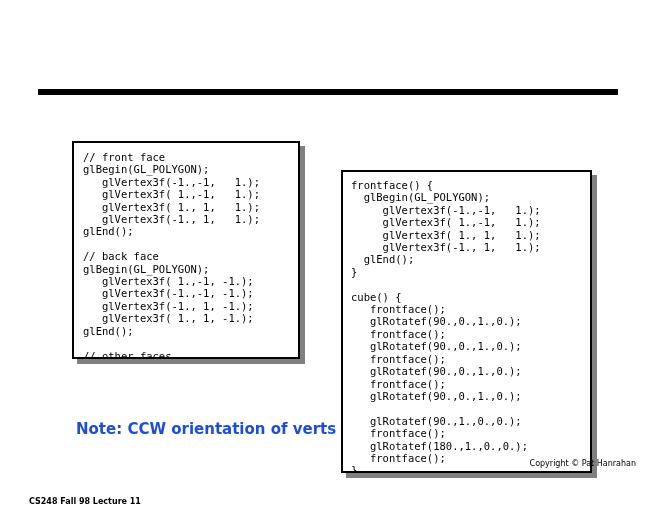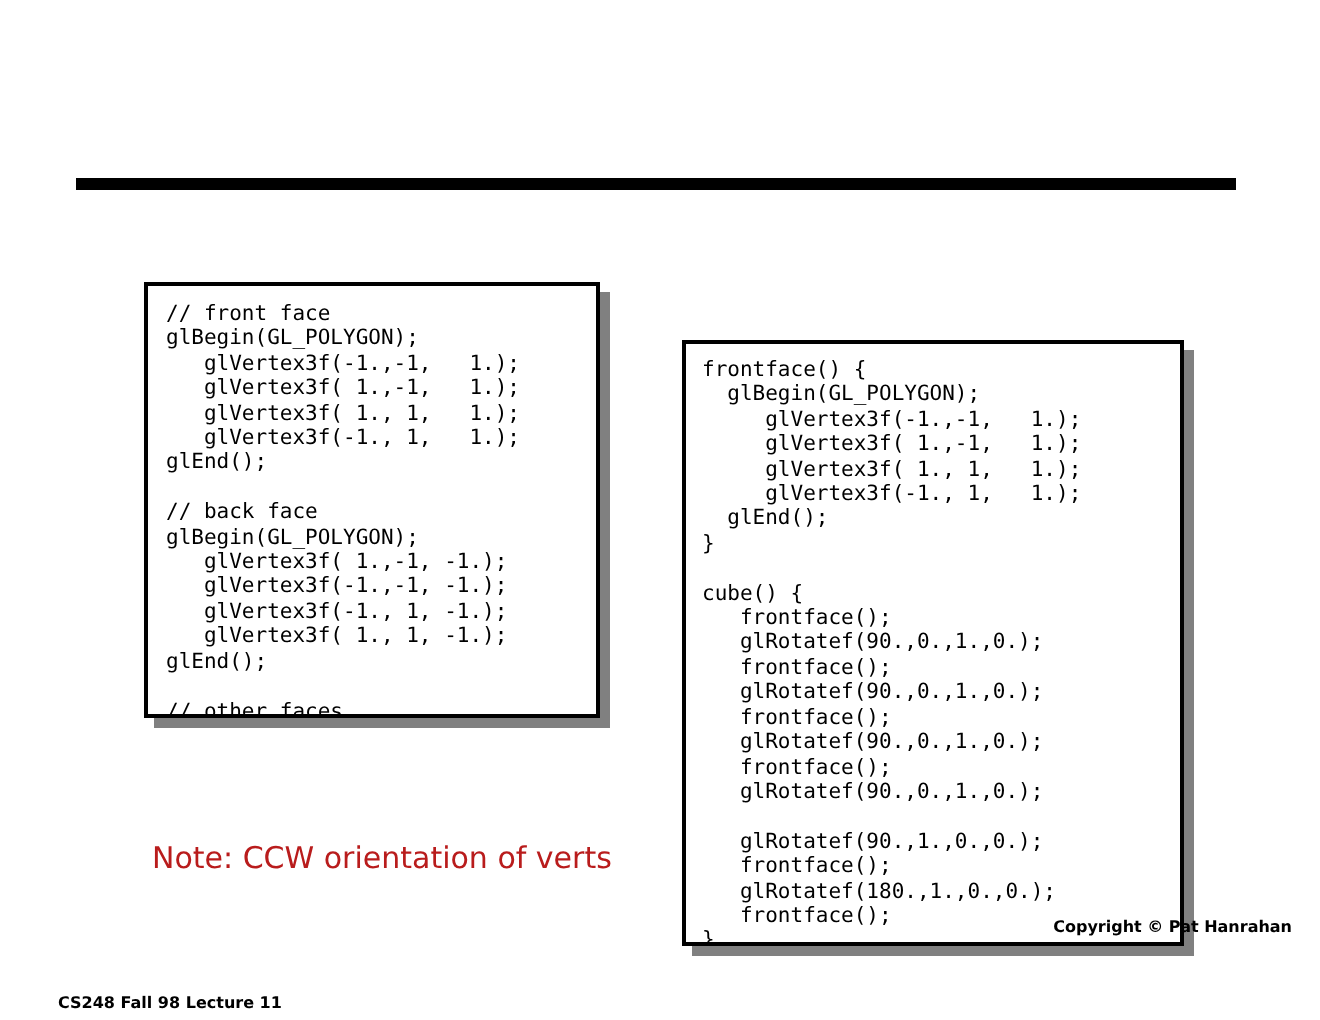--- a/index.html
+++ b/index.html
@@ -49,22 +49,22 @@
     white-space: nowrap;
   }
 
   
   #left-note {
     position: absolute;
     left: 76px;
     top: 420px;
     font-family: "DejaVu Sans", sans-serif;
     font-size: 15px;
-    font-weight: normal;
-    color: #b91c1c;
+    font-weight: bold;
+    color: #1d4ed8;
     white-space: nowrap;
   }
 
   
   .code-box {
     position: absolute;
     background: #ffffff;
     border: 2px solid #000000;
     box-shadow: 5px 5px 0 0 #808080;
     box-sizing: border-box;
@@ -105,25 +105,25 @@
     top: 459px;
     font-family: "DejaVu Sans", sans-serif;
     font-size: 8px;
     font-weight: bold;
     color: #000000;
     white-space: nowrap;
     margin-top: 38px;
   }
   #footer-right {
     position: absolute;
-    right: 14px;
+    right: 24px;
     top: 459px;
     font-family: "DejaVu Sans", sans-serif;
     font-size: 8px;
-    font-weight: bold;
+    font-weight: normal;
     color: #000000;
     white-space: nowrap;
   }
 </style>
 </head>
 <body>
 
 <div id="slide">
 
 

